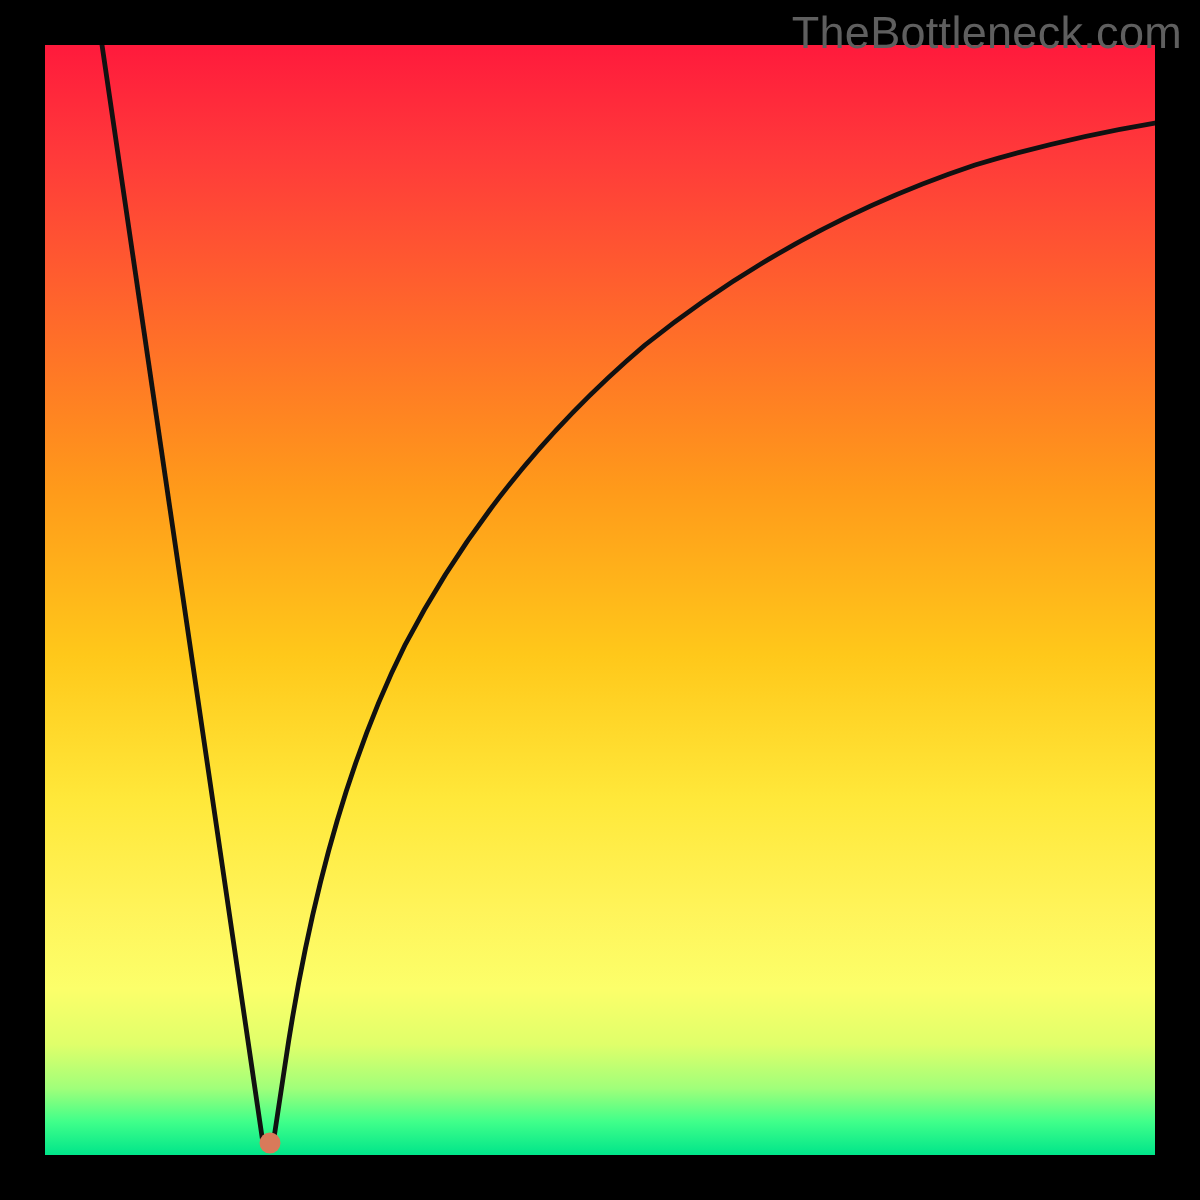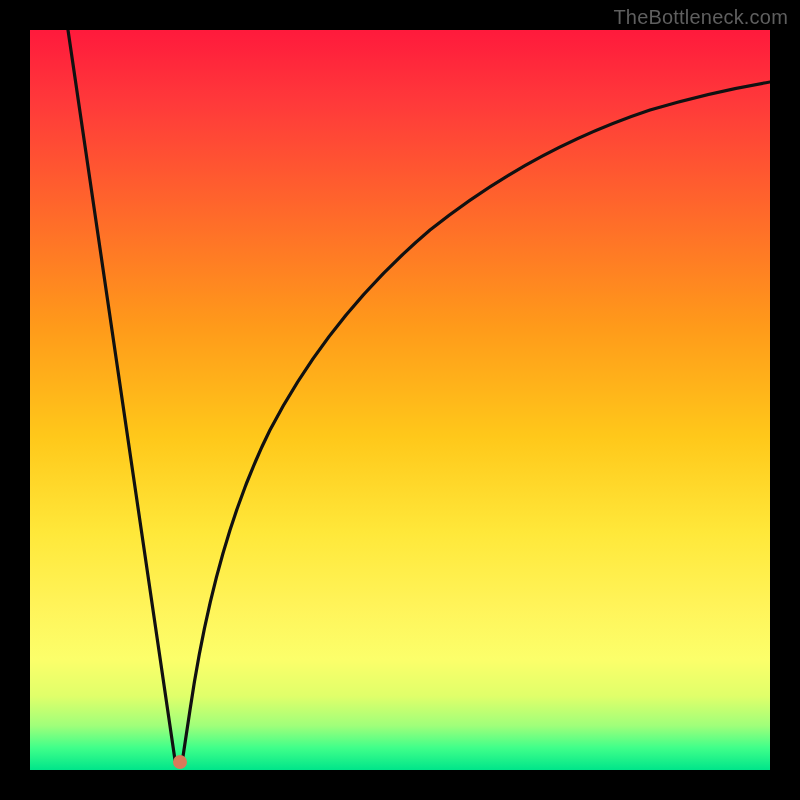--- a/index.html
+++ b/index.html
@@ -38,21 +38,21 @@
       #a0ff7a 94%,
       #40ff8a 97%,
       #00e58a 100%
     );
   }
   .watermark {
     position: absolute;
     top: 6px;
     right: 12px;
     color: #5f5f5f;
-    font-size: 20px;
+    font-size: 30px;
     font-weight: 500;
     letter-spacing: 0.2px;
     user-select: none;
   }
   svg.curve {
     position: absolute;
     left: 0;
     top: 0;
     width: 740px;
     height: 740px;

